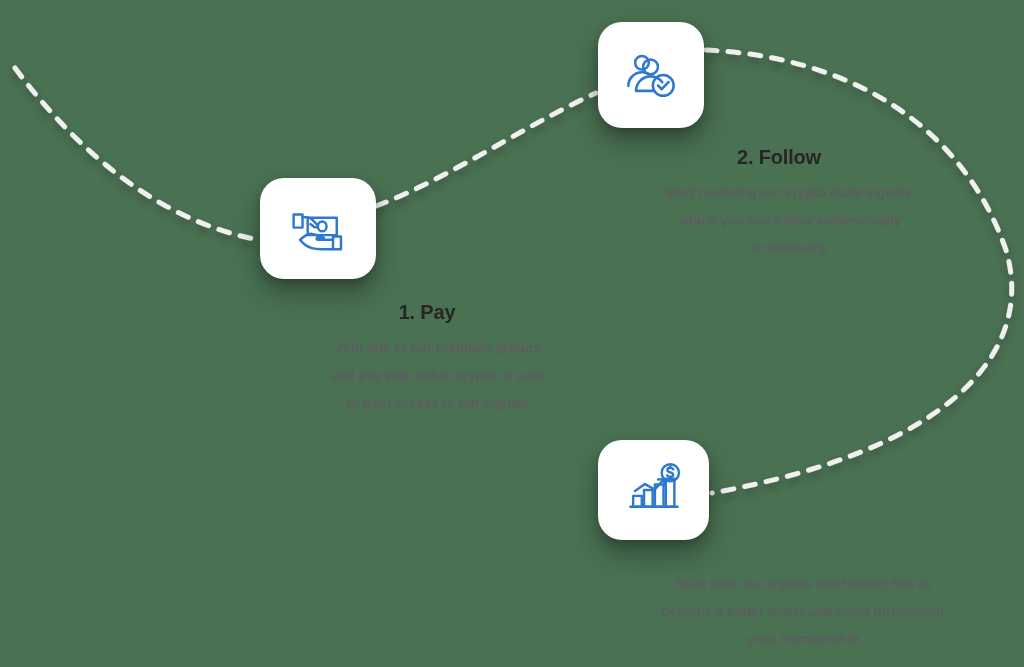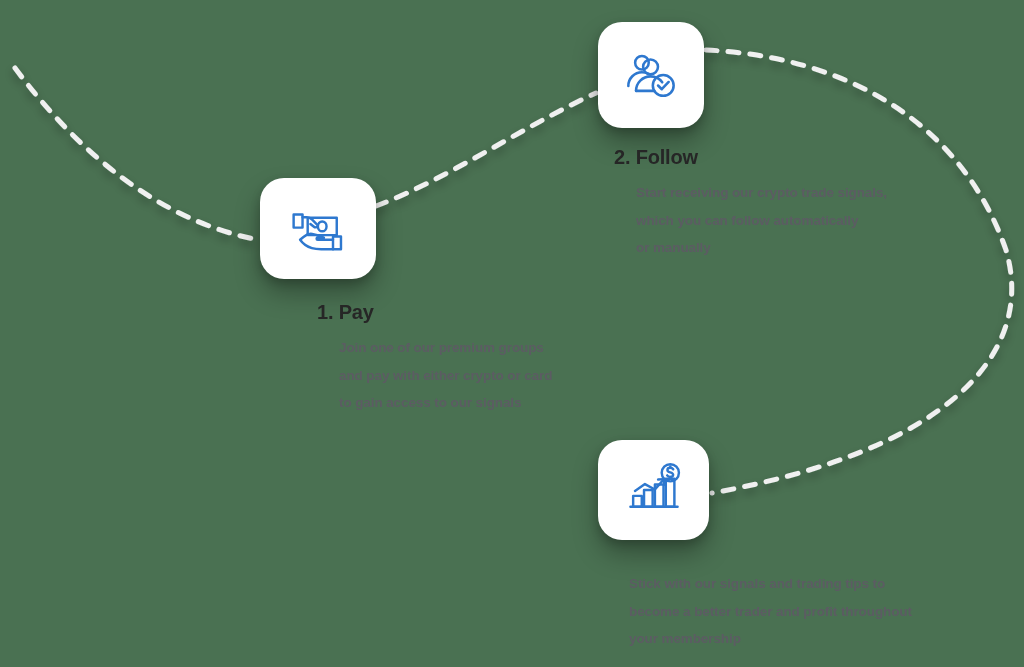--- a/index.html
+++ b/index.html
@@ -45,41 +45,42 @@
     display: block;
   }
 
   #card-pay    { left: 260px; top: 178px; width: 116px; height: 101px; }
   #card-follow { left: 598px; top: 22px;  width: 106px; height: 106px; }
   #card-profit { left: 598px; top: 440px; width: 111px; height: 100px; }
 
   
   .step-block {
     position: absolute;
+    text-align: center;
   }
   .step-title {
     margin: 0;
     font-size: 20px;
     font-weight: bold;
     letter-spacing: -0.2px;
     color: #262626;
     line-height: 1.2;
   }
   .step-desc {
     margin: 10px 0 0 0;
     padding-left: 22px;
     font-size: 13.5px;
     line-height: 2.05;
     color: #5c5c63;
     font-weight: bold;
     letter-spacing: -0.1px;
     white-space: pre-line;
   }
 
-  #text-pay    { left: 277px; top: 300px; width: 300px; margin-left: 40px; }
+  #text-pay    { left: 277px; top: 300px; width: 300px; }
   #text-follow { left: 614px; top: 145px; width: 330px; }
   #text-profit { left: 607px; top: 560px; width: 370px; }
 </style>
 </head>
 <body style="background: rgb(74, 113, 82);">
 
 <div id="stage">
 
   <svg id="path-layer" viewBox="0 0 1024 667" xmlns="http://www.w3.org/2000/svg">
     <defs>

